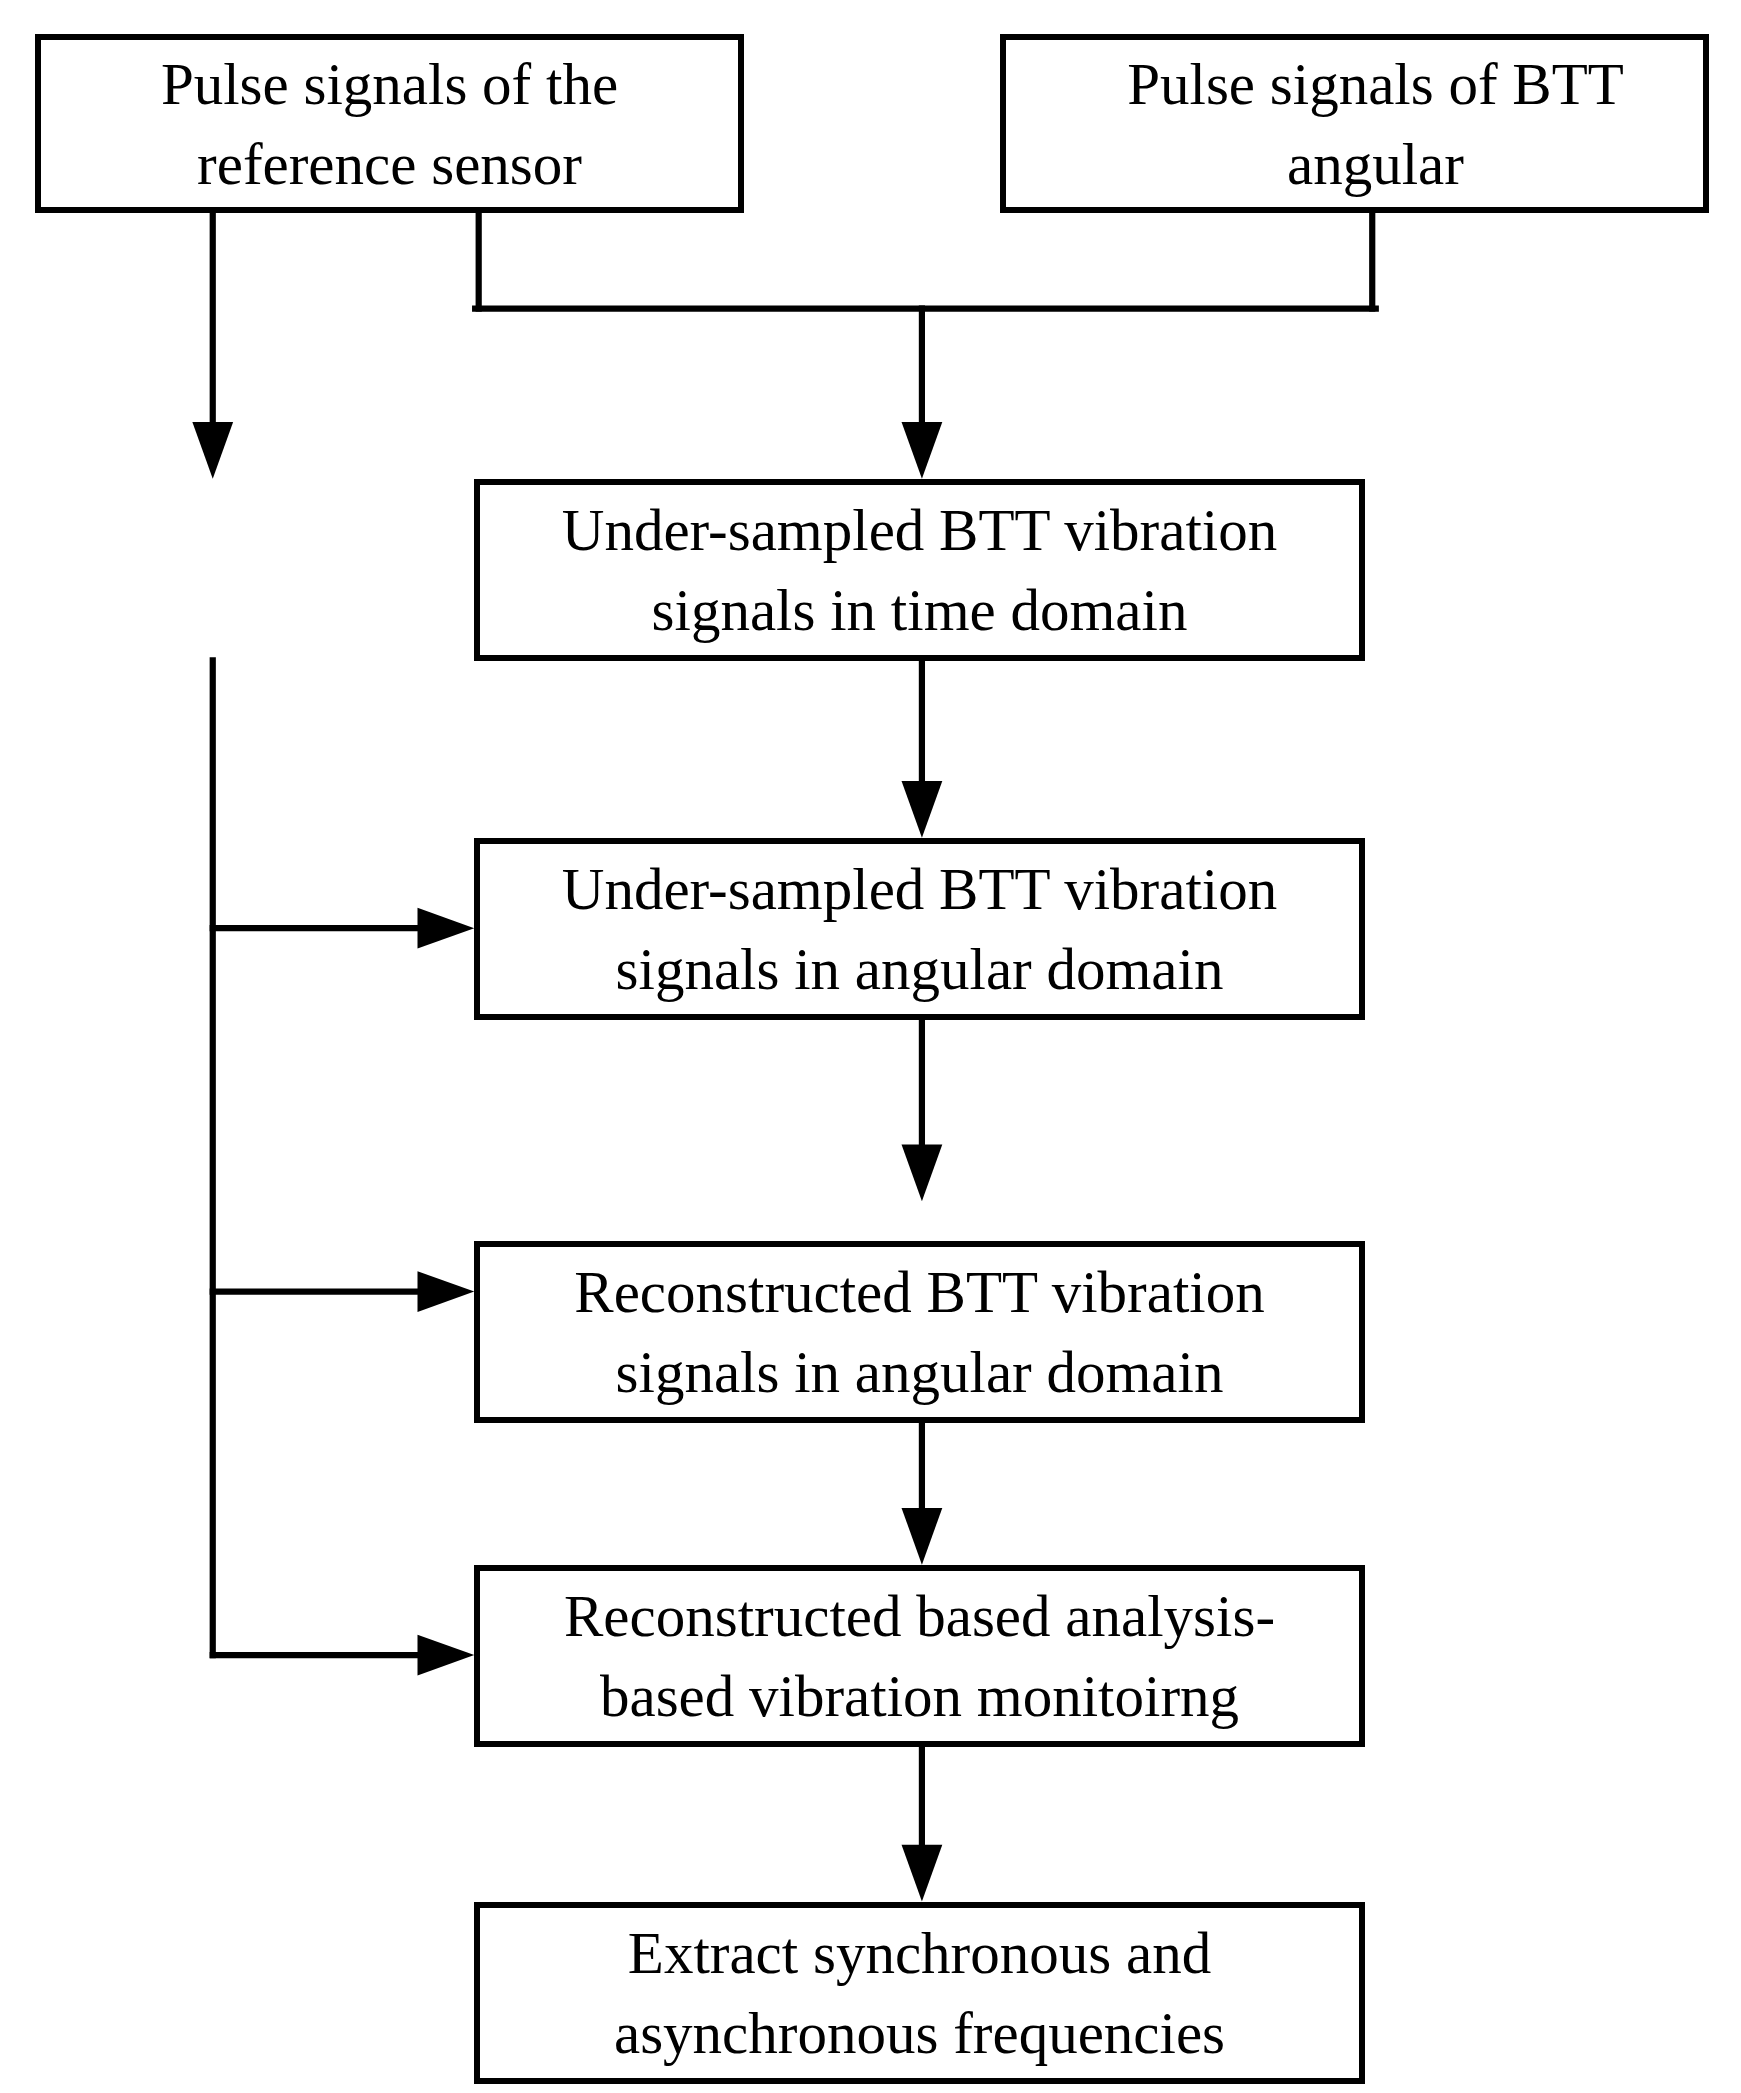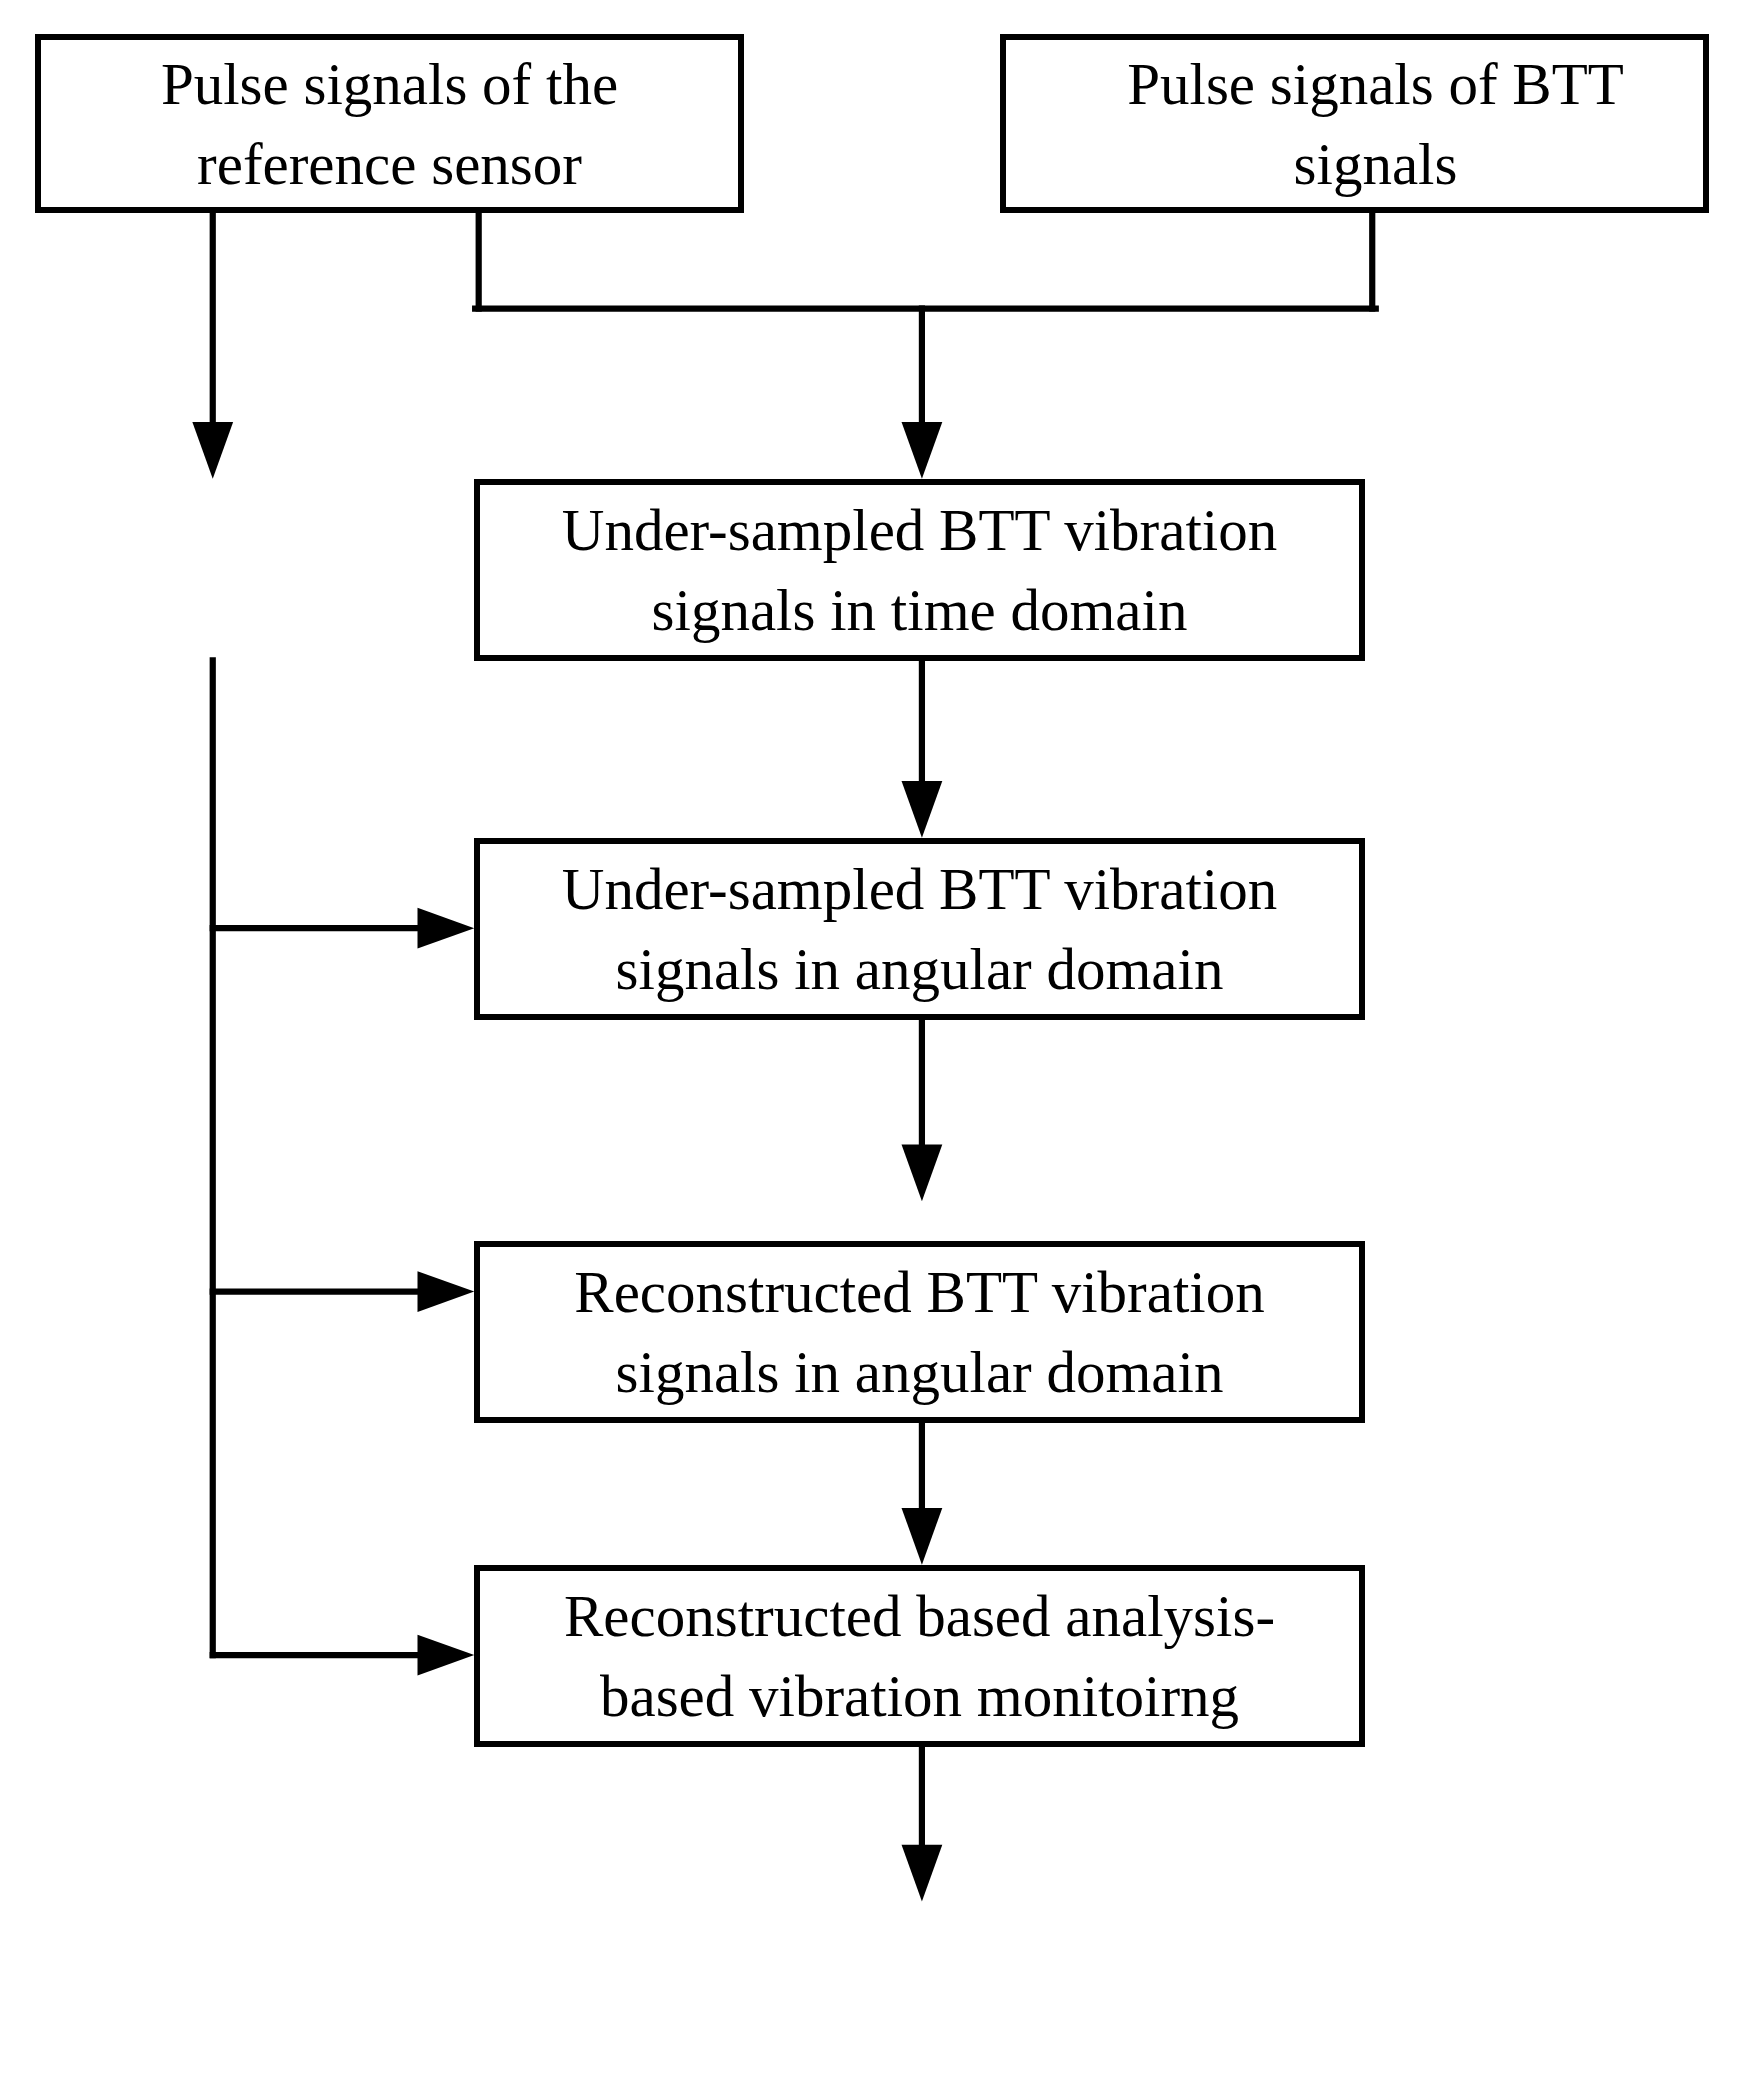--- a/index.html
+++ b/index.html
@@ -92,21 +92,21 @@
     <polygon points="471,1844 471,1890 535,1867"></polygon>
   </svg>
 
   <div class="box" id="box-pulse-reference">
     <span>Pulse signals of the</span>
     <span>reference sensor</span>
   </div>
 
   <div class="box" id="box-pulse-btt">
     <span>Pulse signals of BTT</span>
-    <span>signals</span>
+    <span>angular</span>
   </div>
 
 
   <div class="box" id="box-time-domain">
     <span>Under-sampled BTT vibration</span>
     <span>signals in time domain</span>
   </div>
 
   <div class="box" id="box-angular-domain">
     <span>Under-sampled BTT vibration</span>
@@ -116,15 +116,19 @@
   <div class="box" id="box-reconstructed">
     <span>Reconstructed BTT vibration</span>
     <span>signals in angular domain</span>
   </div>
 
   <div class="box" id="box-order-analysis">
     <span>Reconstructed based analysis-</span>
     <span>based vibration monitoirng</span>
   </div>
 
+  <div class="box" id="box-extract">
+    <span>Extract synchronous and</span>
+    <span>asynchronous frequencies</span>
+  </div>
 
 </div>
 
 
 </body></html>

